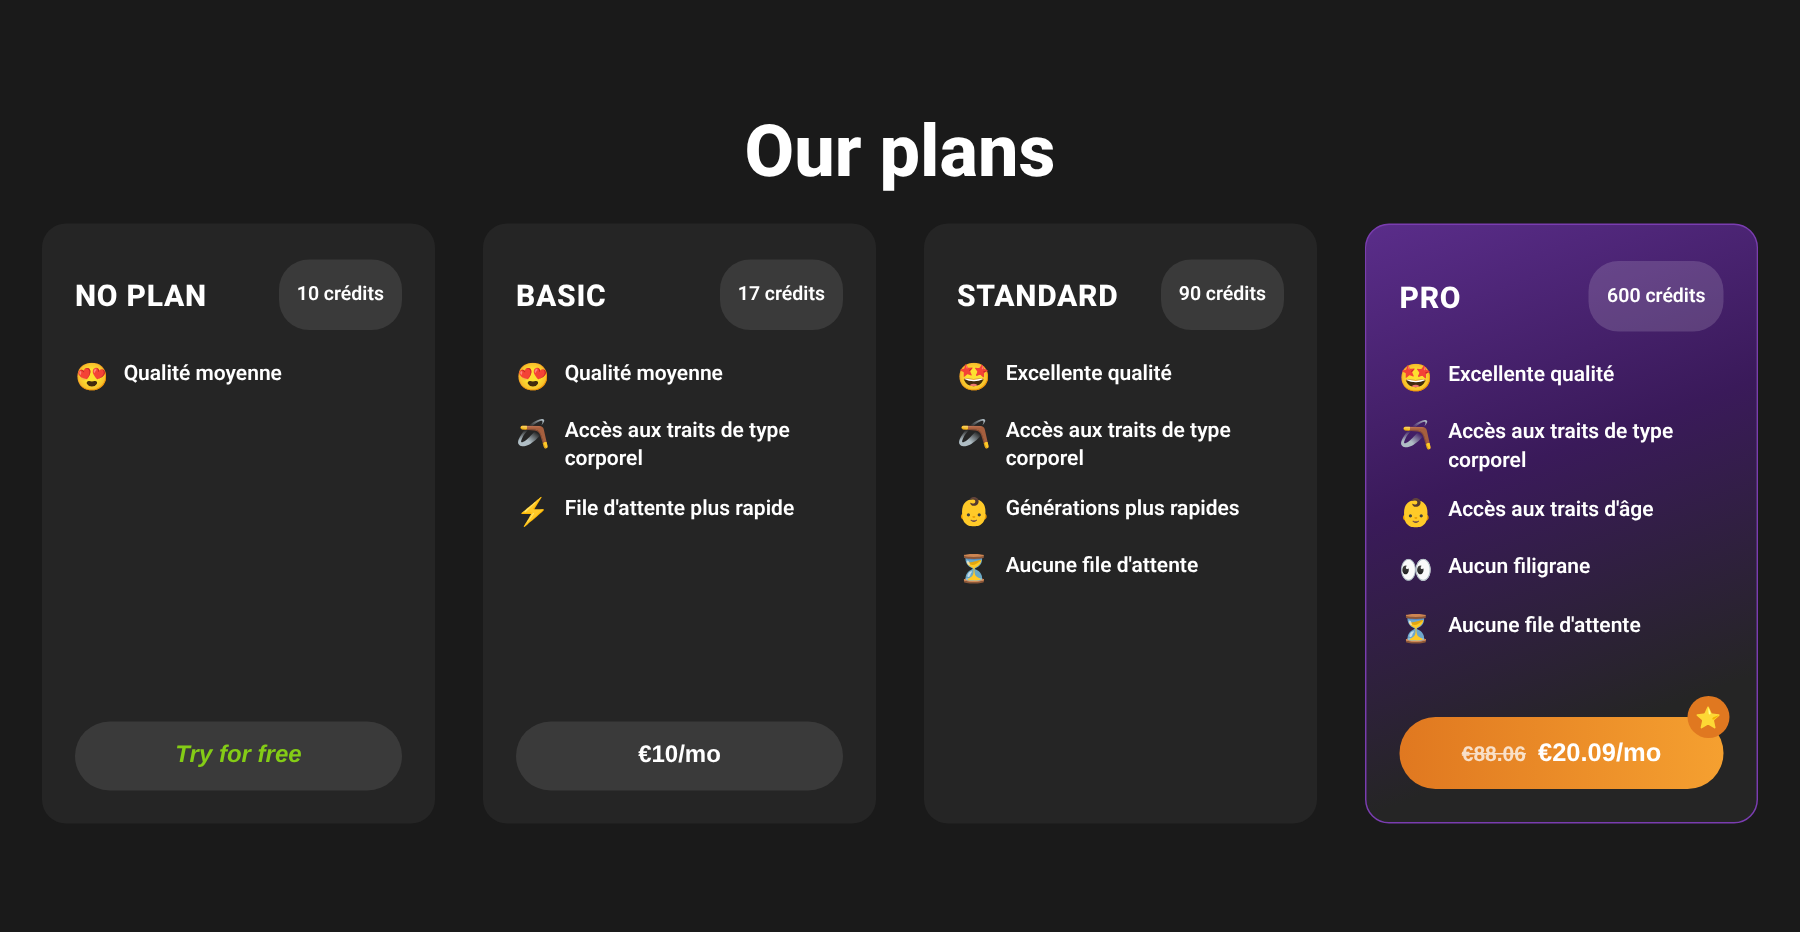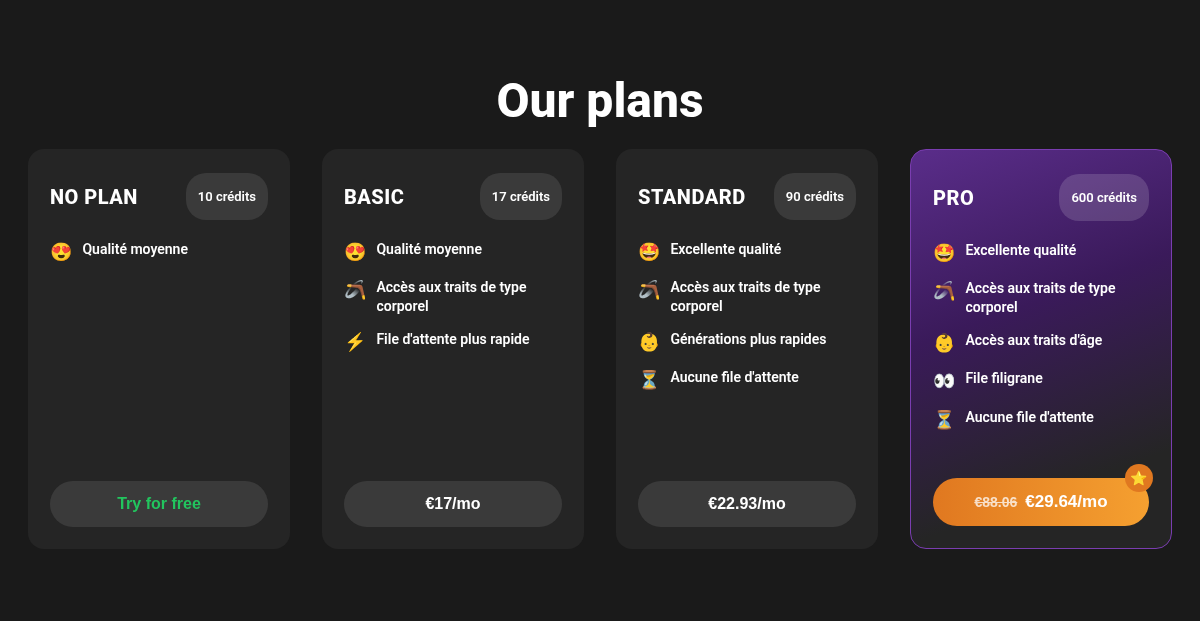--- a/index.html
+++ b/index.html
@@ -107,21 +107,22 @@
       font-size: 16px;
       font-weight: 700;
       text-align: center;
       cursor: pointer;
       border: none;
       margin-top: 28px;
     }
 
     .cta-free {
       background-color: #3a3a3a;
-      color: #22c55e;
+      color: #84cc16;
+      font-style: italic;
     }
 
     .cta-basic, .cta-standard {
       background-color: #3a3a3a;
       color: #ffffff;
     }
 
     .cta-pro {
       background: linear-gradient(90deg, #e07820, #f5a030);
       color: #ffffff;
@@ -187,21 +188,21 @@
         </li>
         <li class="feature-item">
           <span class="feature-icon">🪃</span>
           <span>Accès aux traits de type corporel</span>
         </li>
         <li class="feature-item">
           <span class="feature-icon">⚡</span>
           <span>File d'attente plus rapide</span>
         </li>
       </ul>
-      <button class="cta-button cta-basic">€17/mo</button>
+      <button class="cta-button cta-basic">€10/mo</button>
     </div>
     <div class="plan-card">
       <div class="plan-header">
         <span class="plan-name">STANDARD</span>
         <span class="credits-badge">90 crédits</span>
       </div>
       <ul class="features-list">
         <li class="feature-item">
           <span class="feature-icon">🤩</span>
           <span>Excellente qualité</span>
@@ -212,21 +213,20 @@
         </li>
         <li class="feature-item">
           <span class="feature-icon">👶</span>
           <span>Générations plus rapides</span>
         </li>
         <li class="feature-item">
           <span class="feature-icon">⏳</span>
           <span>Aucune file d'attente</span>
         </li>
       </ul>
-      <button class="cta-button cta-standard">€22.93/mo</button>
     </div>
     <div class="plan-card pro">
       <div class="plan-header">
         <span class="plan-name">PRO</span>
         <span class="credits-badge">600 crédits</span>
       </div>
       <ul class="features-list">
         <li class="feature-item">
           <span class="feature-icon">🤩</span>
           <span>Excellente qualité</span>
@@ -234,26 +234,26 @@
         <li class="feature-item">
           <span class="feature-icon">🪃</span>
           <span>Accès aux traits de type corporel</span>
         </li>
         <li class="feature-item">
           <span class="feature-icon">👶</span>
           <span>Accès aux traits d'âge</span>
         </li>
         <li class="feature-item">
           <span class="feature-icon">👀</span>
-          <span>File filigrane</span>
+          <span>Aucun filigrane</span>
         </li>
         <li class="feature-item">
           <span class="feature-icon">⏳</span>
           <span>Aucune file d'attente</span>
         </li>
       </ul>
       <button class="cta-button cta-pro">
         <span class="old-price">€88.06</span>
-        <span class="new-price">€29.64/mo</span>
+        <span class="new-price">€20.09/mo</span>
       </button>
       <div class="star-badge">⭐</div>
     </div>
   </div>
 
 </body></html>

